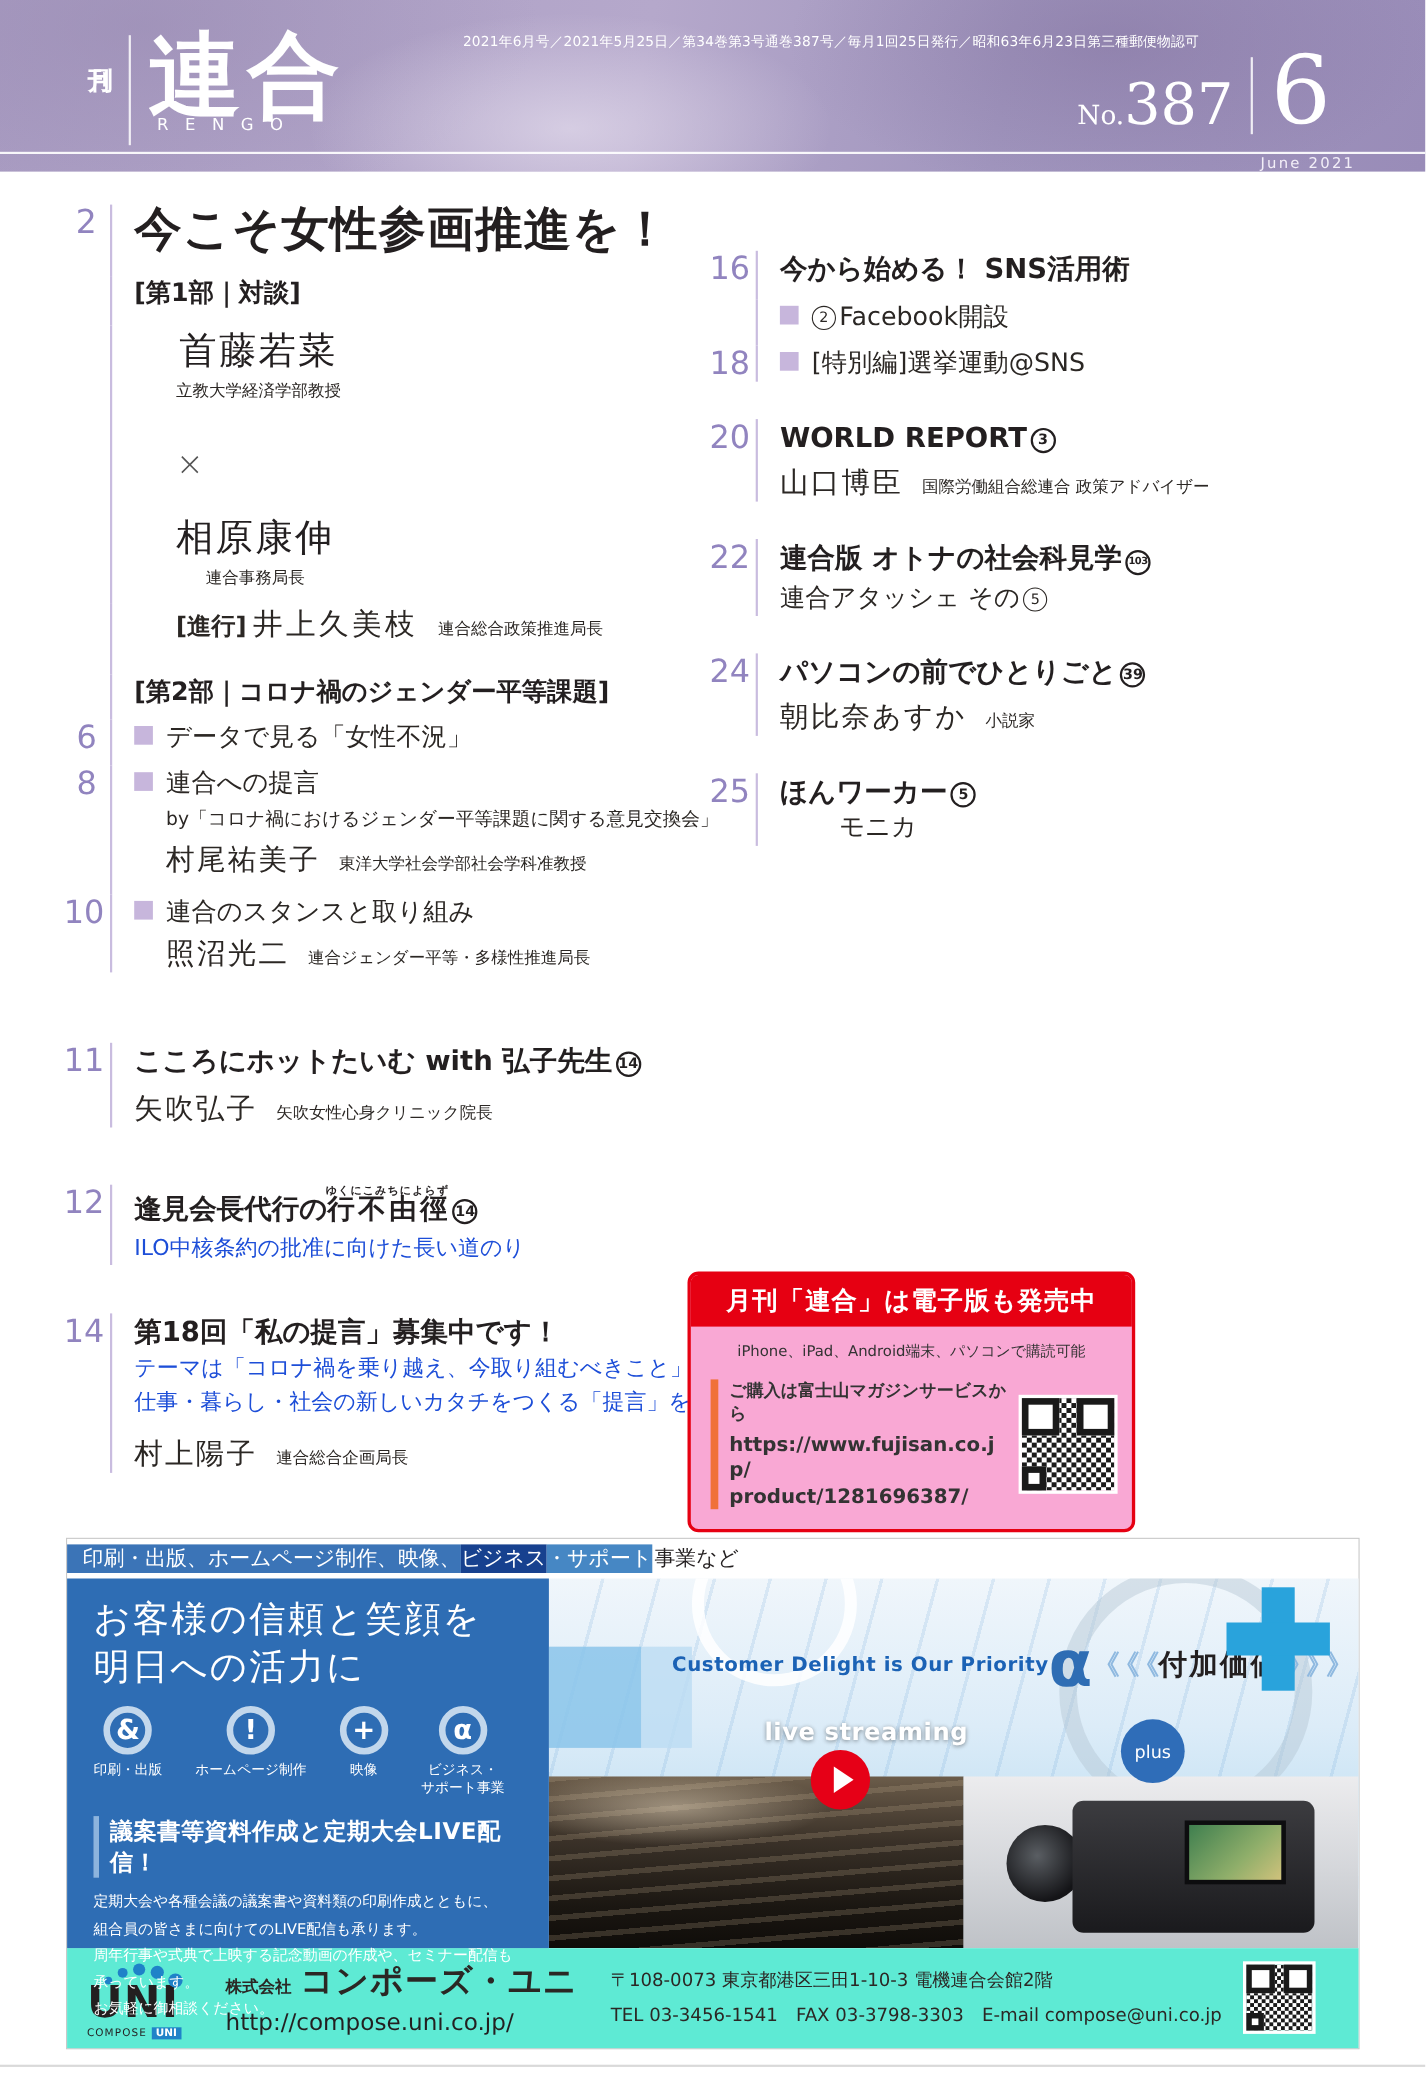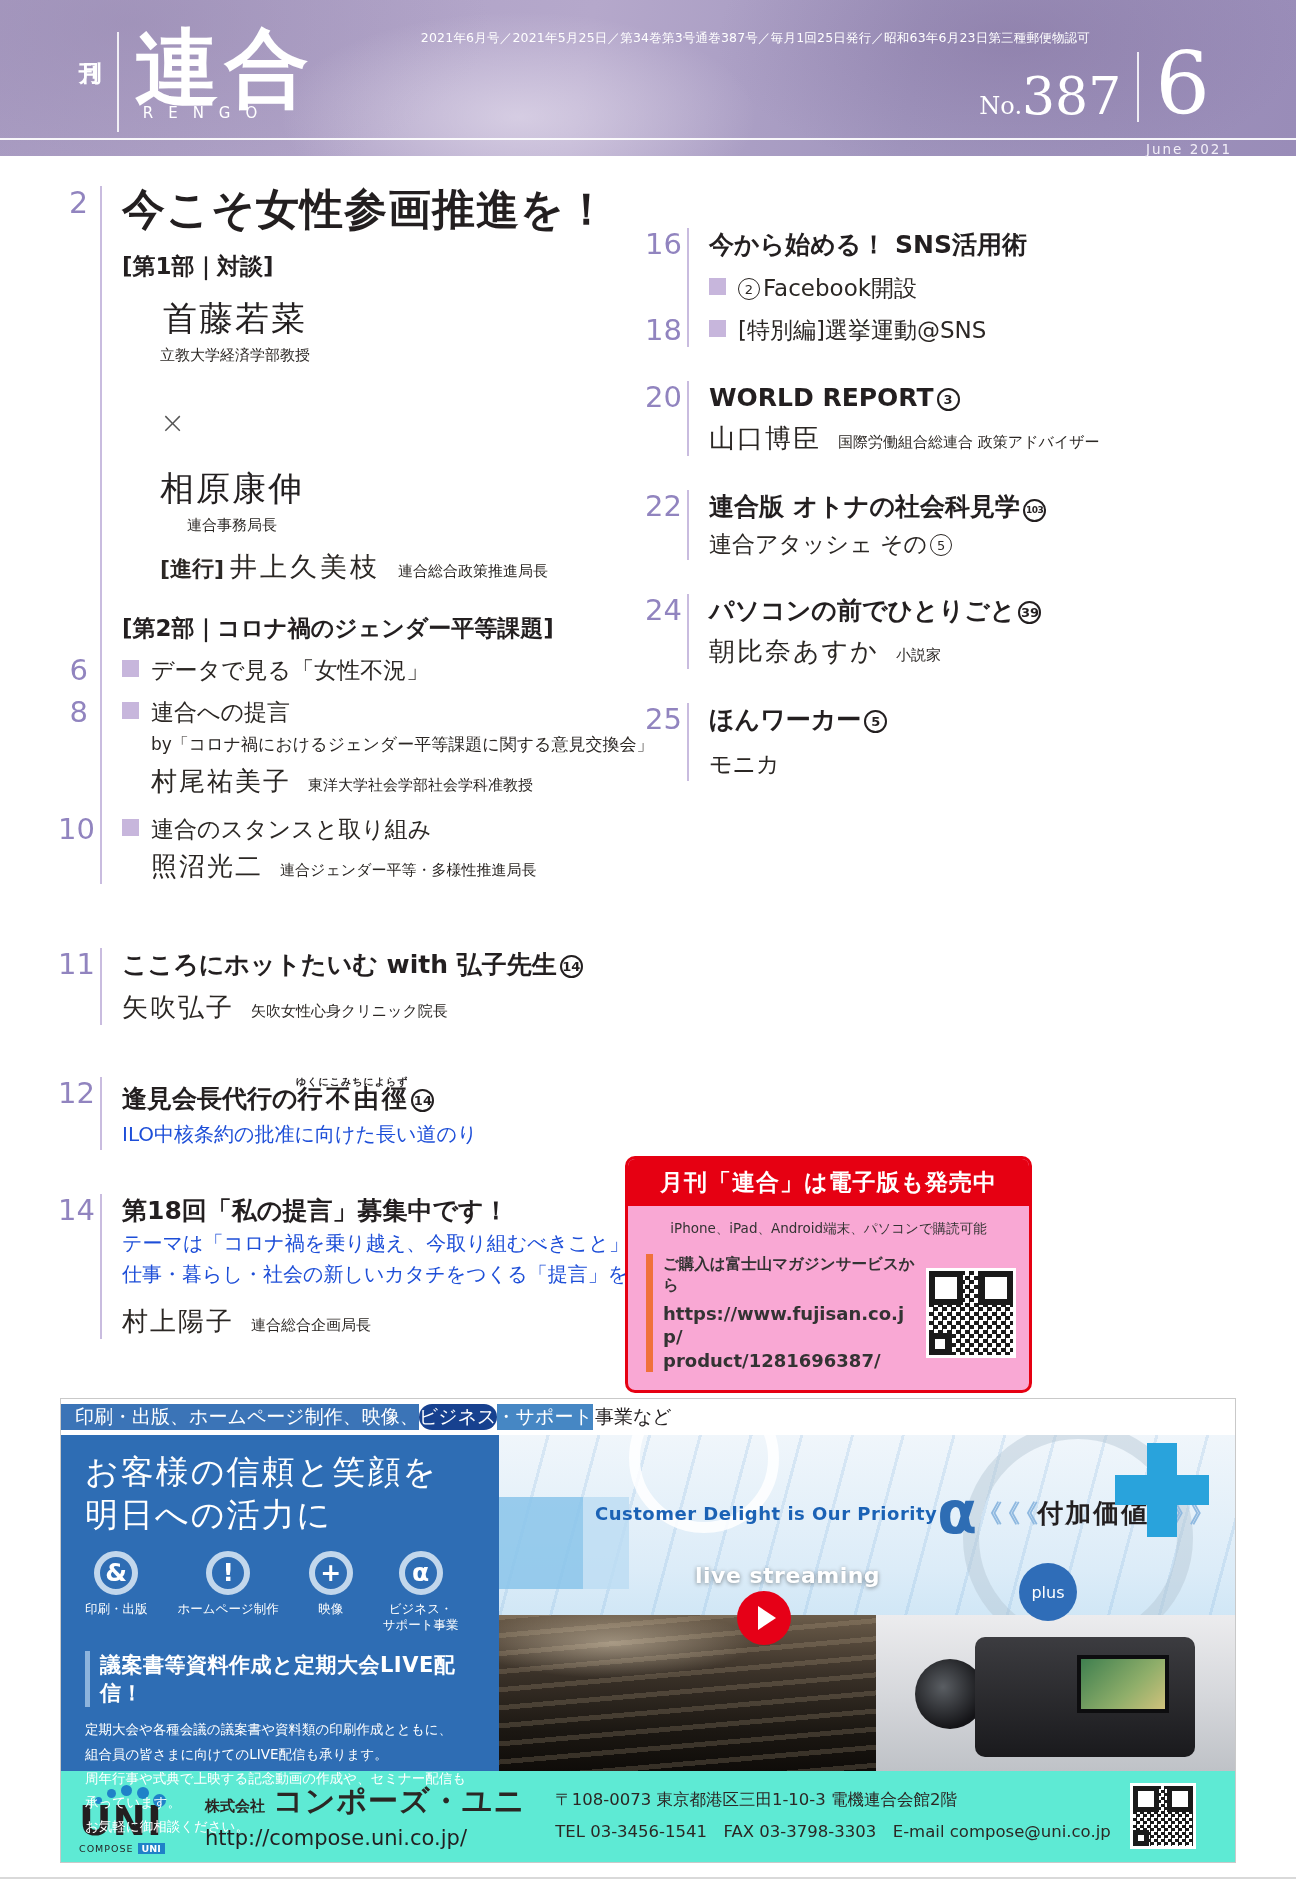--- a/index.html
+++ b/index.html
@@ -85,21 +85,21 @@
   .qr::after { top:0; right:0; }
   .qr .qf { position:absolute; bottom:0; left:0; }
   .qr.small { width:60px; height:60px; background-size:7px 7px; }
   .qr.small::before, .qr.small::after, .qr.small .qf { width:16px; height:16px; border-width:5px; }
 
   
   .ad { position:absolute; left:60px; top:1398px; width:1176px; border:1px solid #c9c9c9; background:#fff; }
   .ad-strip { display:flex; height:36px; align-items:center; font-size:19px; color:#fff; }
   .ad-strip span { display:flex; align-items:center; }
   .strip1 { background:#3b74b7; padding-left:14px; }
-  .strip2 { background:#17418f;border-radius:16px; }
+  .strip2 { background:#17418f; }
   .strip3 { background:#4687c4; }
   .strip4 { color:#231f20; padding-left:2px; }
   .ad-main { display:flex; height:336px; position:relative; }
   .ad-left { width:438px; flex:none; background:#2e6db4; color:#fff; padding:16px 20px 0 24px; position:relative; z-index:2; }
   .ad-h1 { font-family:"DejaVu Serif","Liberation Serif",serif; font-size:33px; letter-spacing:2px; line-height:1.3; font-weight:500; }
   .svc-row { display:flex; gap:30px; margin-top:14px; align-items:flex-start; }
   .svc { display:flex; flex-direction:column; align-items:center; }
   .svc-ic { width:44px; height:44px; border-radius:50%; border:6px solid #c2d7ec; display:flex; align-items:center;
     justify-content:center; font-size:25px; font-weight:800; color:#fff; }
   .svc-label { font-size:12.5px; margin-top:6px; text-align:center; line-height:1.3; white-space:pre-line; }
@@ -109,21 +109,21 @@
     background:linear-gradient(180deg,#f0f6fb,#dcecf8 40%,#cde5f5 58%,#e8f2fa); }
   .ad-right::before { content:""; position:absolute; inset:0;
     background:repeating-linear-gradient(105deg, transparent 0 46px, rgba(110,165,215,.18) 46px 49px);
   }
   .ring1 { position:absolute; width:230px; height:230px; border:16px solid rgba(180,198,210,.45); border-radius:50%;
     right:42px; top:-12px; }
   .ring2 { position:absolute; width:150px; height:150px; border:11px solid rgba(255,255,255,.85); border-radius:50%;
     left:130px; top:-52px; }
   .mosaic3 { position:absolute; left:-6px; top:62px; width:90px; height:92px; background:#8ac4ea; opacity:.85; }
   .mosaic4 { position:absolute; left:84px; top:62px; width:46px; height:92px; background:#bcdcf2; opacity:.8; }
-  .cd-row { position:absolute; top:52px; left:96px; display:flex; align-items:center; gap:0; z-index:3; }
+  .cd-row { position:absolute; top:52px; left:112px; display:flex; align-items:center; gap:0; z-index:3; }
   .cd-text { color:#1b62b5; font-weight:800; font-size:18px; letter-spacing:.5px; }
   .cd-alpha { color:#2e6db4; font-size:58px; font-weight:800; line-height:.9; }
   .cd-chev { color:#8fb9e0; font-size:25px; font-weight:800; letter-spacing:-7px; margin-right:6px; }
   .cd-chev.r { margin-left:4px; margin-right:0; }
   .cd-kakaku { color:#231f20; font-weight:800; font-size:26px; letter-spacing:2px; }
   .bigplus { position:absolute; right:26px; top:8px; width:94px; height:94px; z-index:3; }
   .bigplus::before { content:""; position:absolute; left:32px; top:0; width:30px; height:94px; background:#29a3dc; }
   .bigplus::after { content:""; position:absolute; left:0; top:32px; width:94px; height:30px; background:#29a3dc; }
   .live-label { position:absolute; top:128px; left:196px; color:#fff; font-weight:800; font-size:22px; z-index:4;
     text-shadow:0 1px 4px rgba(0,0,0,.45); letter-spacing:.5px; }
@@ -397,21 +397,21 @@
         </div>
       </div>
     </div>
 
     <div class="tblock">
       <div class="trow">
         <div class="tnum sm">25</div>
         <div class="trule"></div>
         <div class="tbody">
           <div class="t-bold"><span>ほんワーカー</span><span class="circ">5</span></div>
-          <div class="t-reg" style="margin-top:12px;">モニカ</div>
+          <div class="t-reg" style="margin-top:0;text-align:center;">モニカ</div>
         </div>
       </div>
     </div>
   </div>
 
   <div class="digital">
     <div class="digital-head">月刊「連合」は電子版も発売中</div>
     <div class="digital-sub">iPhone、iPad、Android端末、パソコンで購読可能</div>
     <div class="digital-buy">
       <div class="digital-bar"></div>

